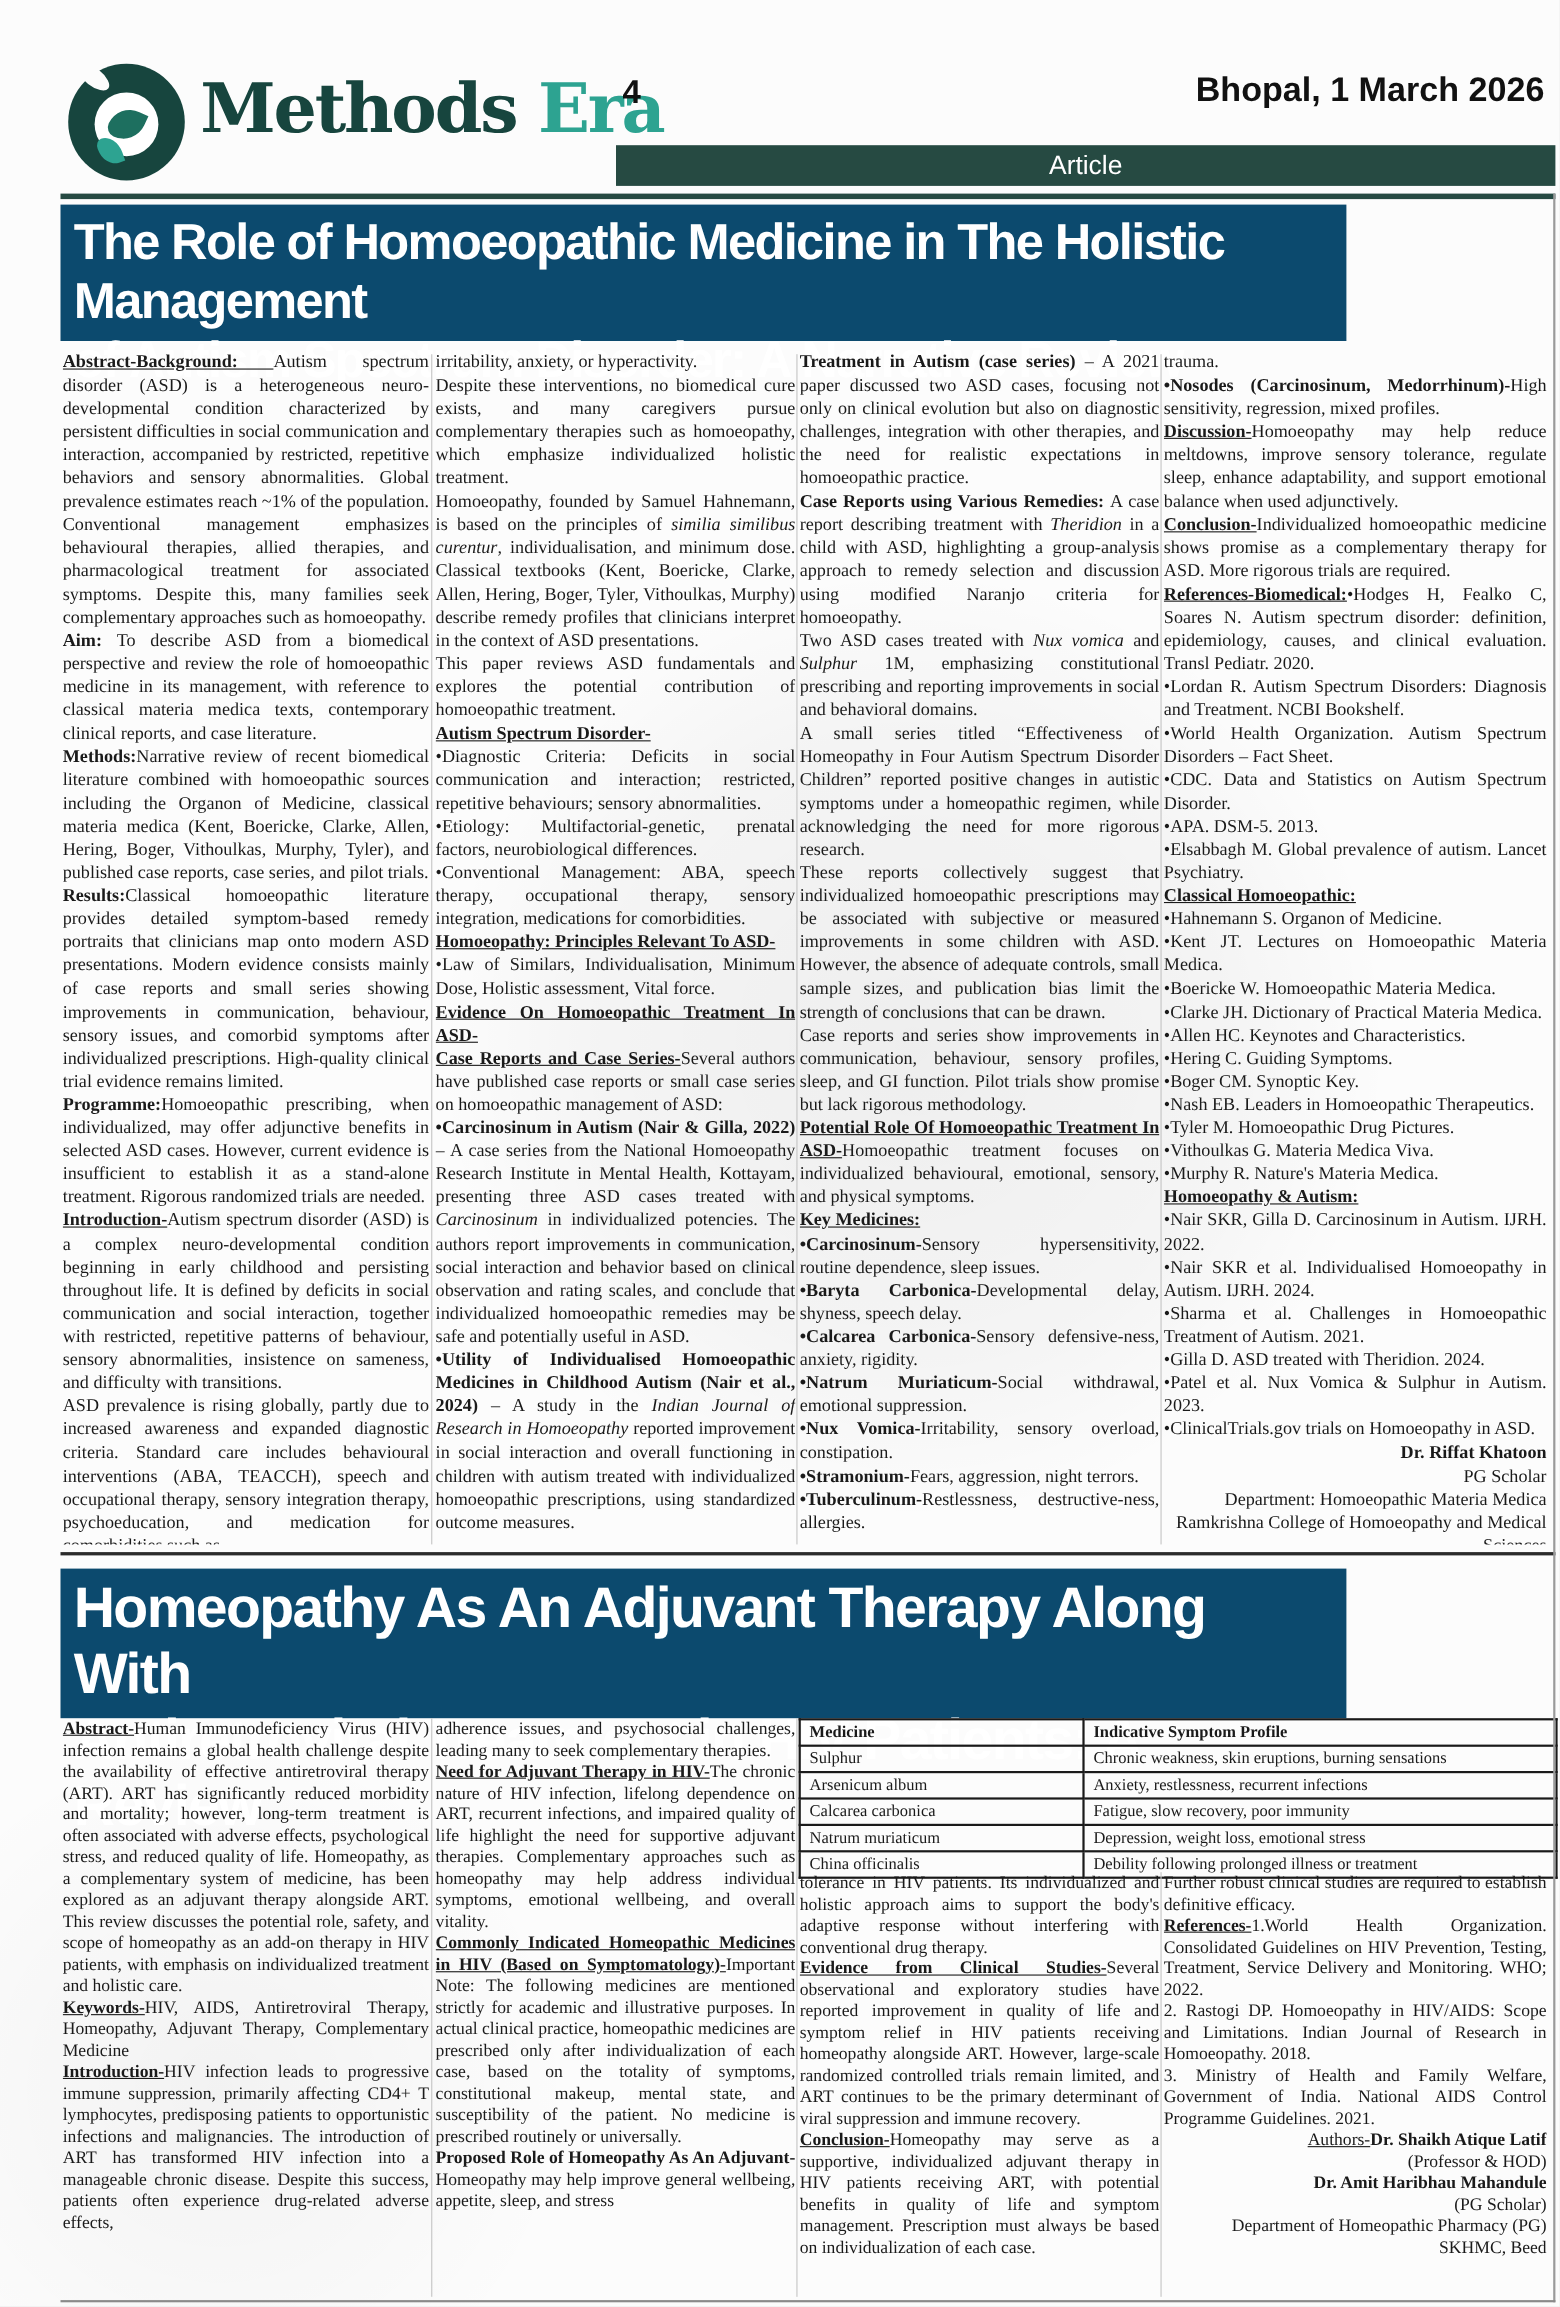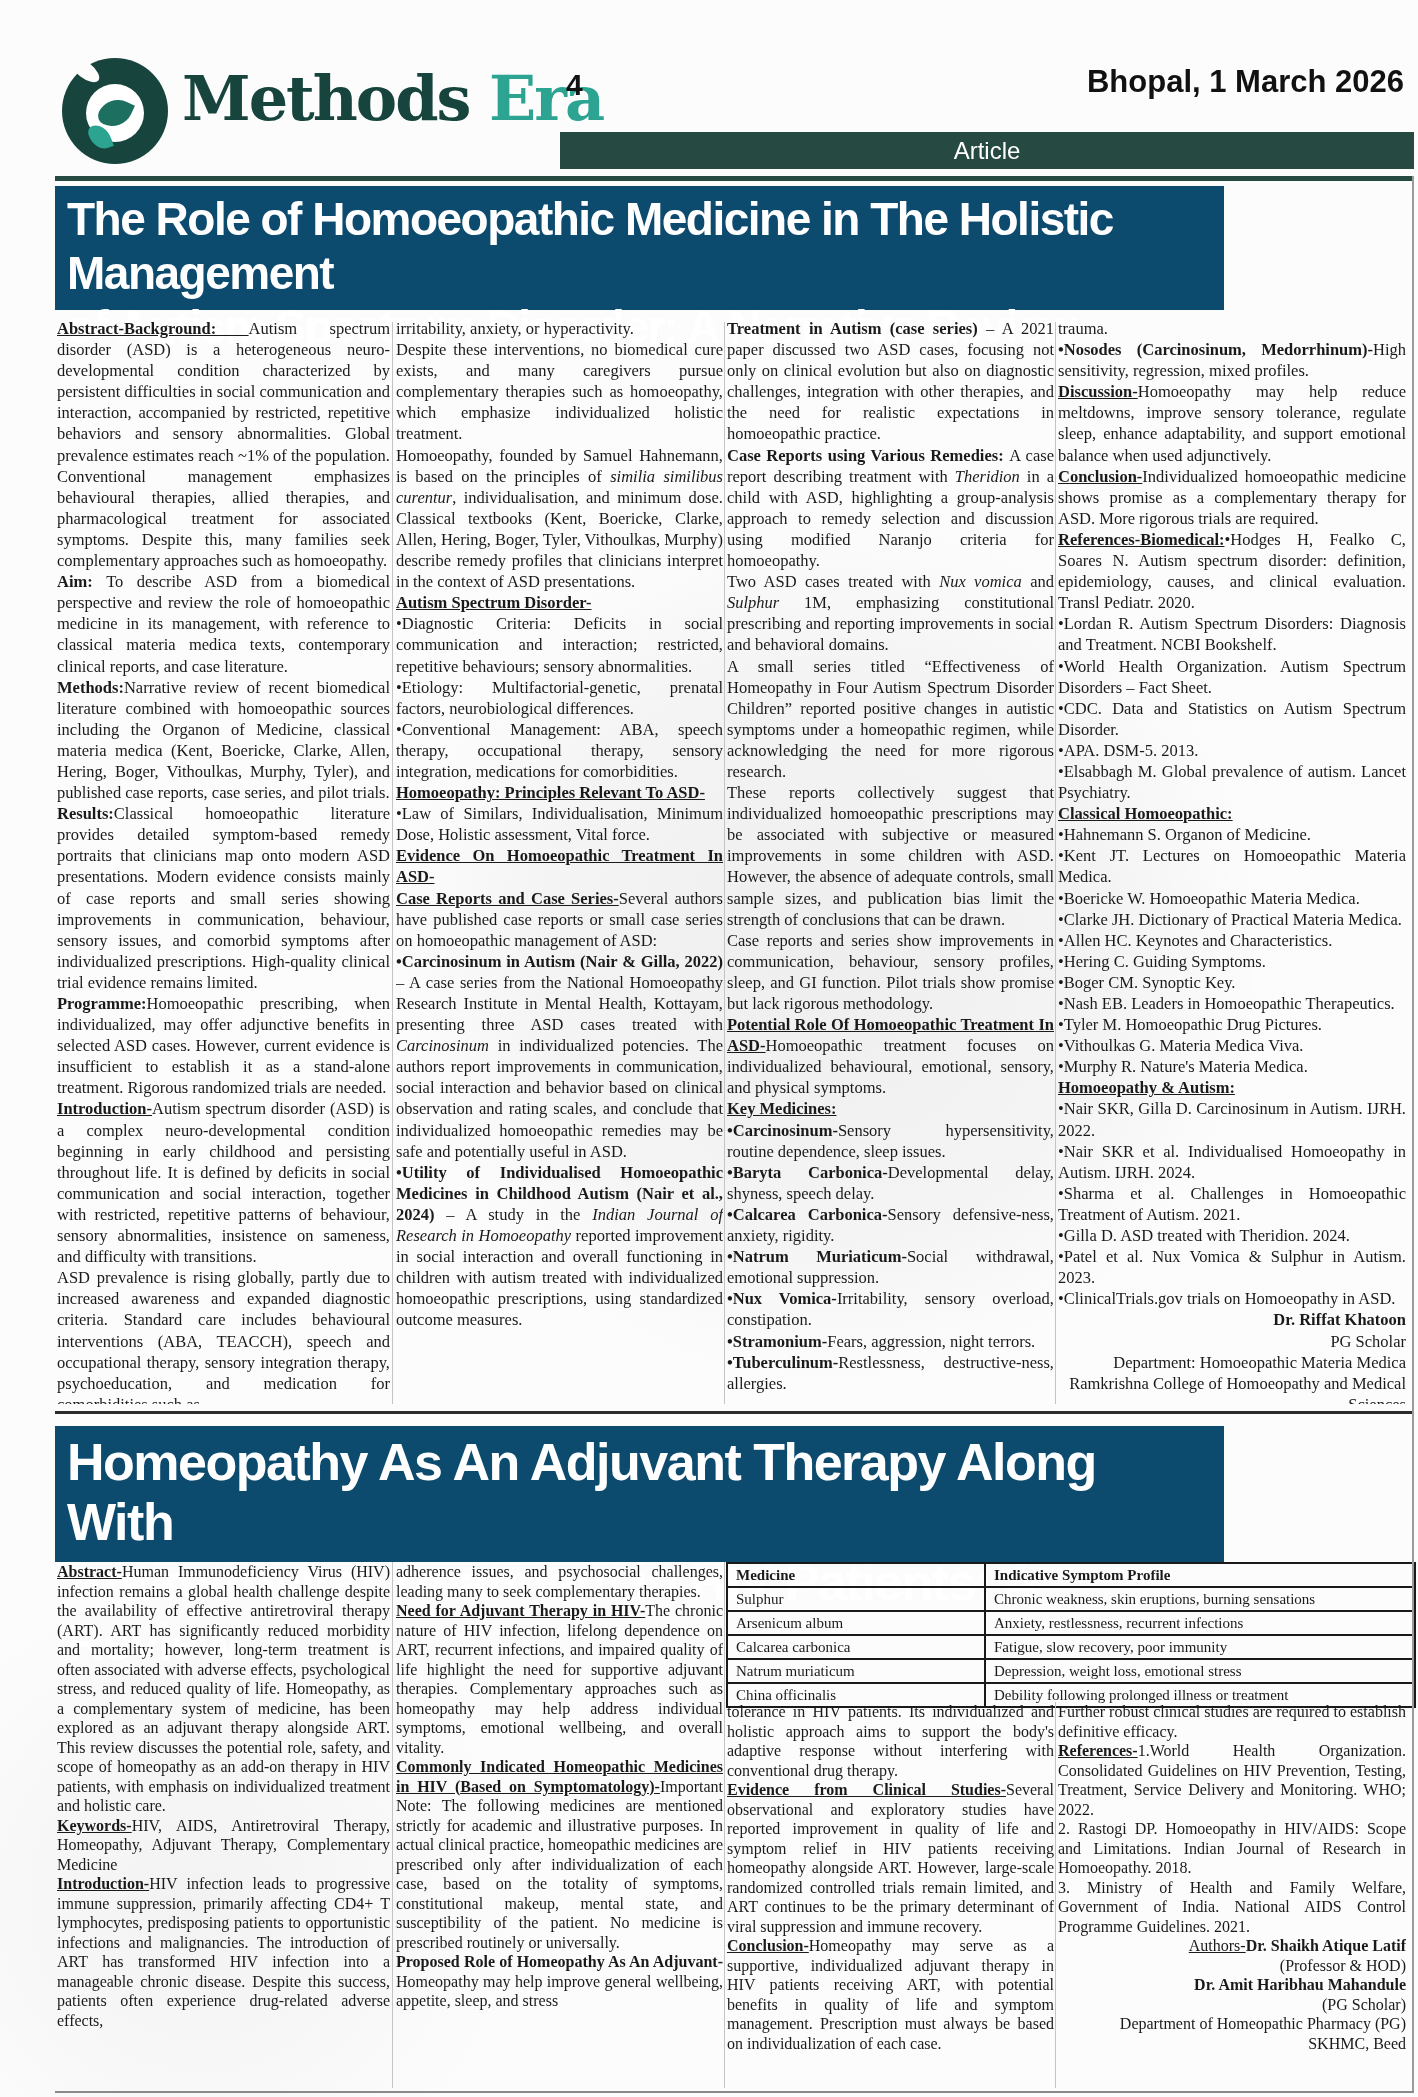--- a/index.html
+++ b/index.html
@@ -107,20 +107,21 @@
       <p><span style="font-weight: bold;">Methods:</span>Narrative review of recent biomedical literature combined with homoeopathic sources including the Organon of Medicine, classical materia medica (Kent, Boericke, Clarke, Allen, Hering, Boger, Vithoulkas, Murphy, Tyler), and published case reports, case series, and pilot trials.</p>
       <p><span style="font-weight: bold;">Results:</span>Classical homoeopathic literature provides detailed symptom-based remedy portraits that clinicians map onto modern ASD presentations. Modern evidence consists mainly of case reports and small series showing improvements in communication, behaviour, sensory issues, and comorbid symptoms after individualized prescriptions. High-quality clinical trial evidence remains limited.</p>
       <p><span style="font-weight: bold;">Programme:</span>Homoeopathic prescribing, when individualized, may offer adjunctive benefits in selected ASD cases. However, current evidence is insufficient to establish it as a stand-alone treatment. Rigorous randomized trials are needed.</p>
       <p><span style="font-weight: bold; text-decoration: underline;">Introduction-</span>Autism spectrum disorder (ASD) is a complex neuro-developmental condition beginning in early childhood and persisting throughout life. It is defined by deficits in social communication and social interaction, together with restricted, repetitive patterns of behaviour, sensory abnormalities, insistence on sameness, and difficulty with transitions.</p>
       <p>ASD prevalence is rising globally, partly due to increased awareness and expanded diagnostic criteria. Standard care includes behavioural interventions (ABA, TEACCH), speech and occupational therapy, sensory integration therapy, psychoeducation, and medication for comorbidities such as</p>
     </div>
   <div class="col a1" id="a1c2">
       <p>irritability, anxiety, or hyperactivity.</p>
       <p>Despite these interventions, no biomedical cure exists, and many caregivers pursue complementary therapies such as homoeopathy, which emphasize individualized holistic treatment.</p>
       <p>Homoeopathy, founded by Samuel Hahnemann, is based on the principles of <span style="font-style: italic;">similia similibus curentur</span>, individualisation, and minimum dose. Classical textbooks (Kent, Boericke, Clarke, Allen, Hering, Boger, Tyler, Vithoulkas, Murphy) describe remedy profiles that clinicians interpret in the context of ASD presentations.</p>
+      <p>This paper reviews ASD fundamentals and explores the potential contribution of homoeopathic treatment.</p>
       <p><span style="font-weight: bold; text-decoration: underline;">Autism Spectrum Disorder-</span></p>
       <p>•Diagnostic Criteria: Deficits in social communication and interaction; restricted, repetitive behaviours; sensory abnormalities.</p>
       <p>•Etiology: Multifactorial-genetic, prenatal factors, neurobiological differences.</p>
       <p>•Conventional Management: ABA, speech therapy, occupational therapy, sensory integration, medications for comorbidities.</p>
       <p><span style="font-weight: bold; text-decoration: underline;">Homoeopathy: Principles Relevant To ASD-</span></p>
       <p>•Law of Similars, Individualisation, Minimum Dose, Holistic assessment, Vital force.</p>
       <p><span style="font-weight: bold; text-decoration: underline;">Evidence On Homoeopathic Treatment In ASD-</span></p>
       <p><span style="font-weight: bold; text-decoration: underline;">Case Reports and Case Series-</span>Several authors have published case reports or small case series on homoeopathic management of ASD:</p>
       <p><span style="font-weight: bold;">•Carcinosinum in Autism (Nair &amp; Gilla, 2022)</span> – A case series from the National Homoeopathy Research Institute in Mental Health, Kottayam, presenting three ASD cases treated with <span style="font-style: italic;">Carcinosinum</span> in individualized potencies. The authors report improvements in communication, social interaction and behavior based on clinical observation and rating scales, and conclude that individualized homoeopathic remedies may be safe and potentially useful in ASD.</p>
       <p><span style="font-weight: bold;">•Utility of Individualised Homoeopathic Medicines in Childhood Autism (Nair et al., 2024)</span> – A study in the <span style="font-style: italic;">Indian Journal of Research in Homoeopathy</span> reported improvement in social interaction and overall functioning in children with autism treated with individualized homoeopathic prescriptions, using standardized outcome measures.</p>

